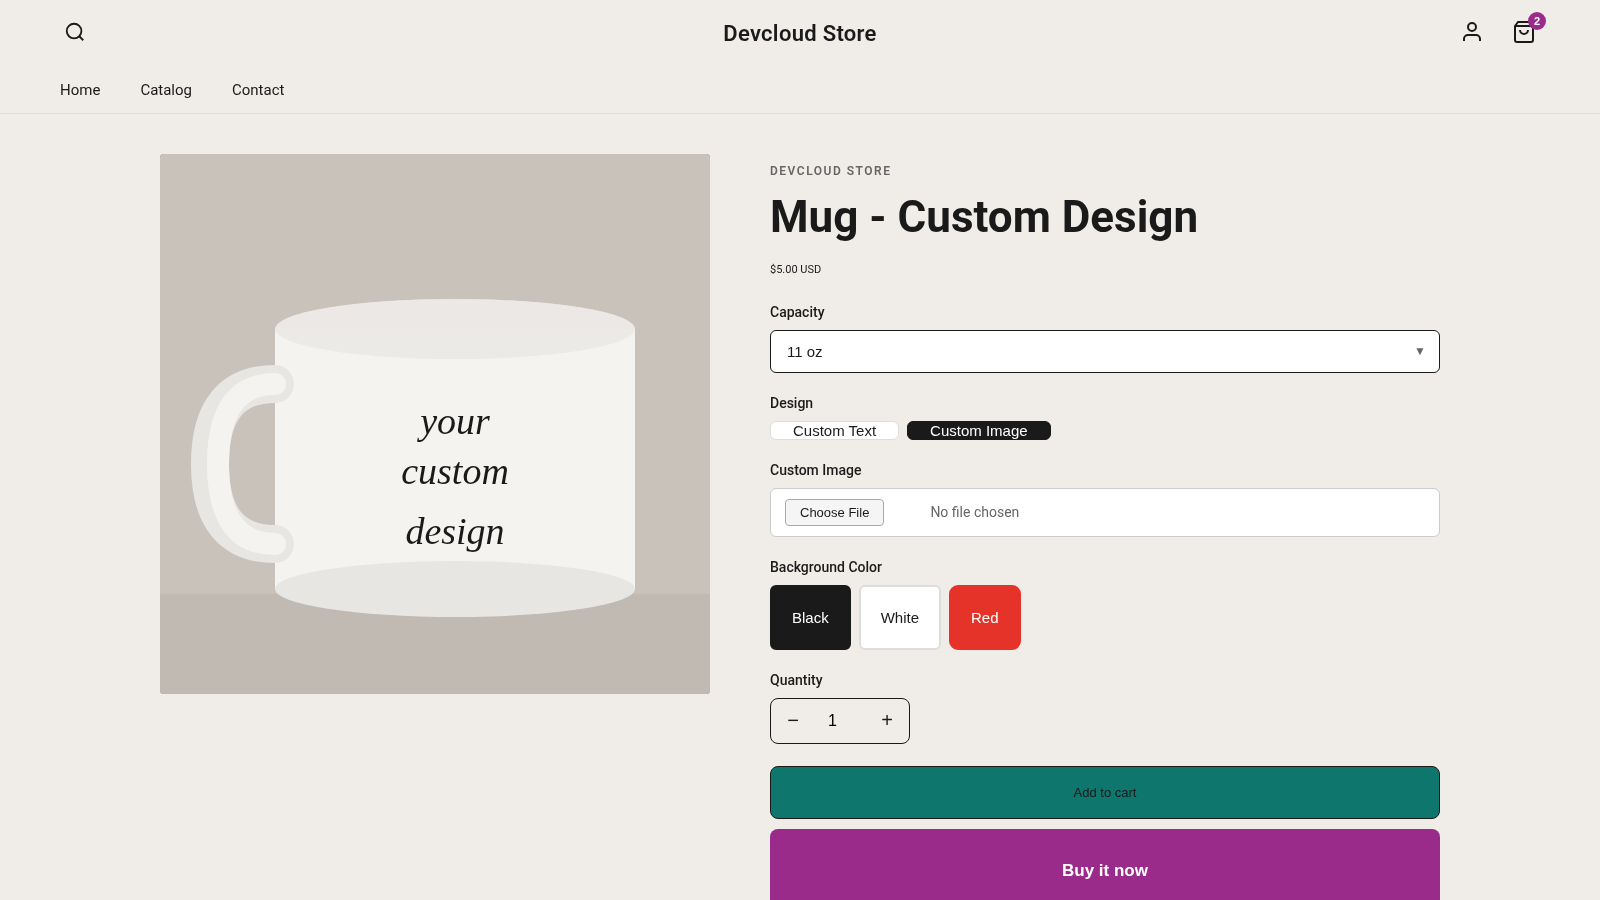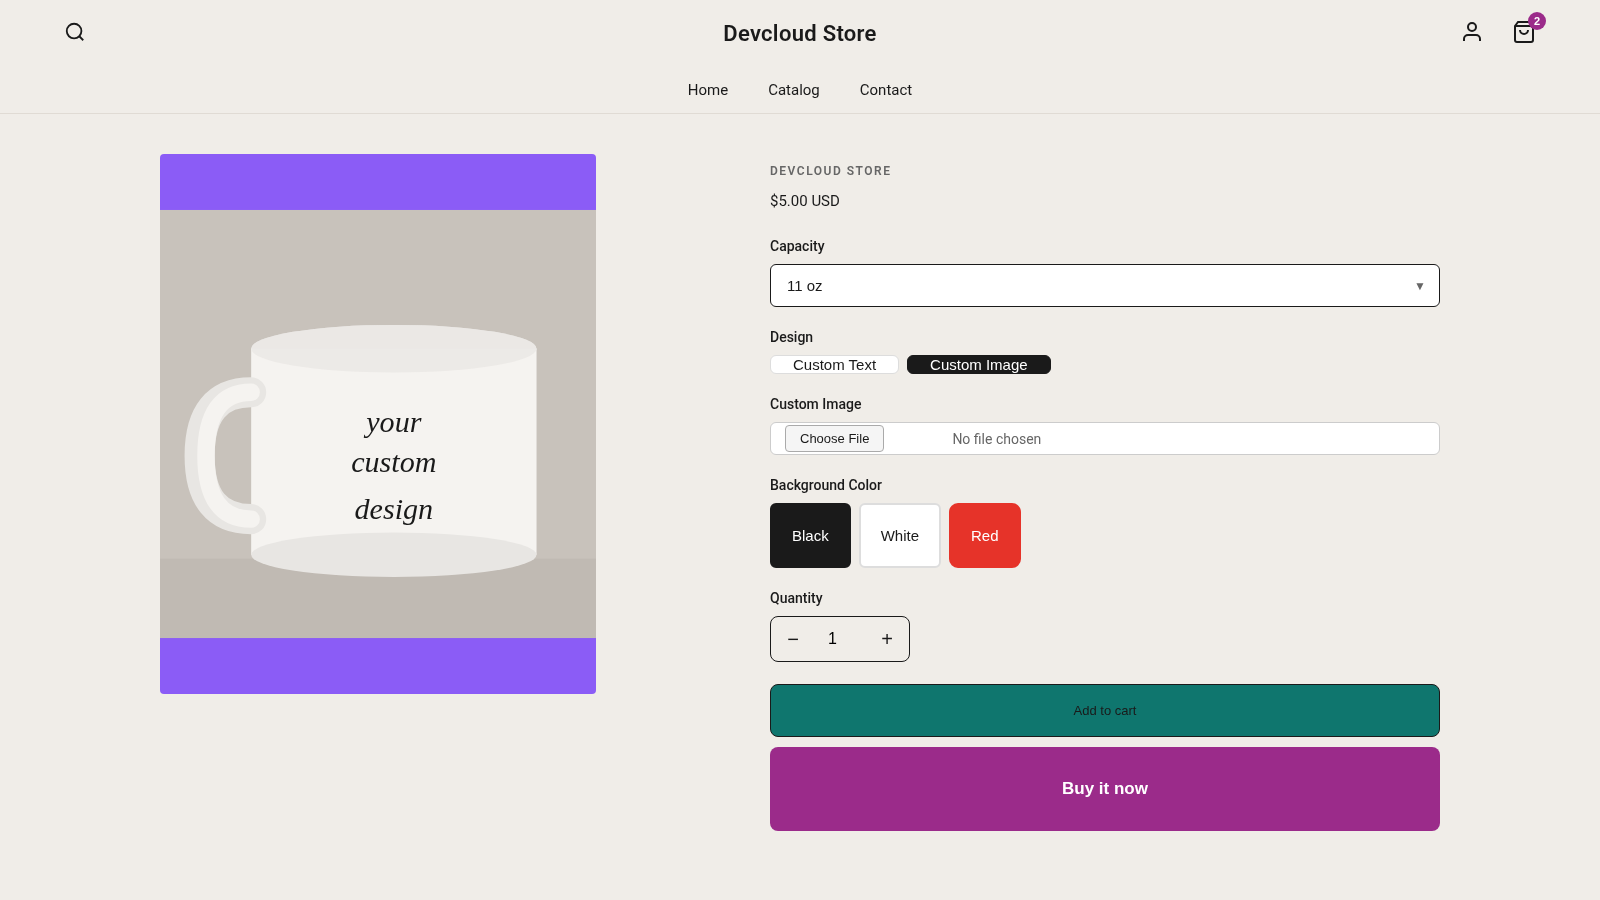--- a/index.html
+++ b/index.html
@@ -67,21 +67,20 @@
       width: 18px;
       height: 18px;
       font-size: 11px;
       display: flex;
       align-items: center;
       justify-content: center;
       font-weight: 600;
     }
     .nav-bar {
       display: flex;
-      justify-content: center;
       gap: 40px;
       padding: 14px 0;
     }
     .nav-link {
       text-decoration: none;
       color: #1a1a1a;
       font-size: 15px;
       font-weight: 400;
     }
 
@@ -93,23 +92,23 @@
       max-width: 1400px;
       margin: 0 auto;
     }
 
     
     .product-image-container {
       flex: 0 0 auto;
       width: 550px;
     }
     .product-image {
-      width: 436px;
+      width: 550px;
       height: 540px;
-      background: #8b5cf6;
+      background: #737373;
       border-radius: 4px;
       display: flex;
       align-items: center;
       justify-content: center;
       overflow: hidden;
       position: relative;
     }
     .mug-svg {
       width: 100%;
       height: 100%;
@@ -129,21 +128,21 @@
       margin-bottom: 14px;
     }
     .product-title {
       font-size: 44px;
       font-weight: 700;
       line-height: 1.15;
       color: #1a1a1a;
       margin-bottom: 20px;
     }
     .product-price {
-      font-size: 15px;
+      font-size: 11px;
       color: #1a1a1a;
       margin-bottom: 28px;
     }
 
     
     .option-group {
       margin-bottom: 22px;
     }
     .option-label {
       font-size: 14px;
@@ -195,24 +194,24 @@
       color: white;
       border-color: #1a1a1a;
     }
 
     
     .file-input-wrapper {
       width: 100%;
       border: 1.5px solid #ccc;
       border-radius: 6px;
       background: white;
-      padding: 2px 14px;
-      display: flex;
-      align-items: center;
-      gap: 24px;
+      padding: 10px 14px;
+      display: flex;
+      align-items: center;
+      gap: 2px;
     }
     .choose-file-btn {
       padding: 5px 14px;
       border: 1px solid #aaa;
       border-radius: 4px;
       background: #f5f5f5;
       font-size: 13px;
       cursor: pointer;
       color: #1a1a1a;
       white-space: nowrap;
@@ -371,20 +370,21 @@
 
         <text x="295" y="280" text-anchor="middle" font-family="'Brush Script MT', cursive, serif" font-size="38" fill="#1a1a1a" font-style="italic">your</text>
         <text x="295" y="330" text-anchor="middle" font-family="'Brush Script MT', cursive, serif" font-size="38" fill="#1a1a1a" font-style="italic">custom</text>
         <text x="295" y="390" text-anchor="middle" font-family="'Brush Script MT', cursive, serif" font-size="38" fill="#1a1a1a" font-style="italic">design</text>
       </svg>
     </div>
   </div>
 
   <div class="product-details">
     <div class="brand-label">DEVCLOUD STORE</div>
+    <h1 class="product-title">Mug - Custom Design</h1>
     <div class="product-price">$5.00 USD</div>
 
     
     <div class="option-group">
       <div class="option-label">Capacity</div>
       <div class="select-wrapper">
         <select class="capacity-select">
           <option>11 oz</option>
           <option>15 oz</option>
         </select>

